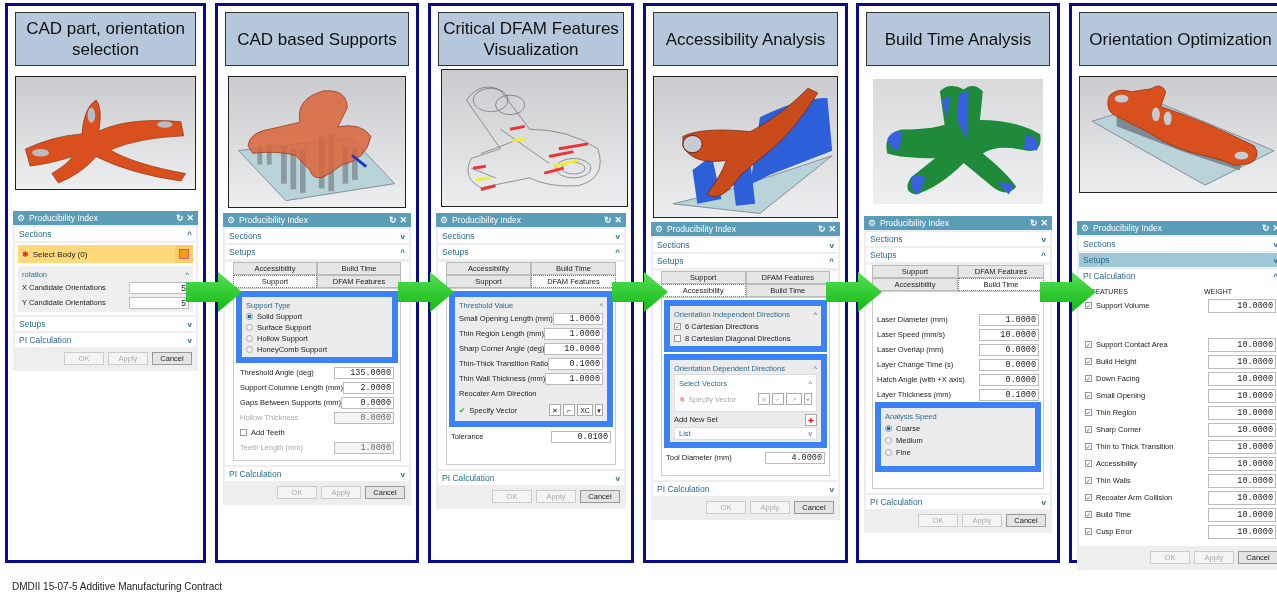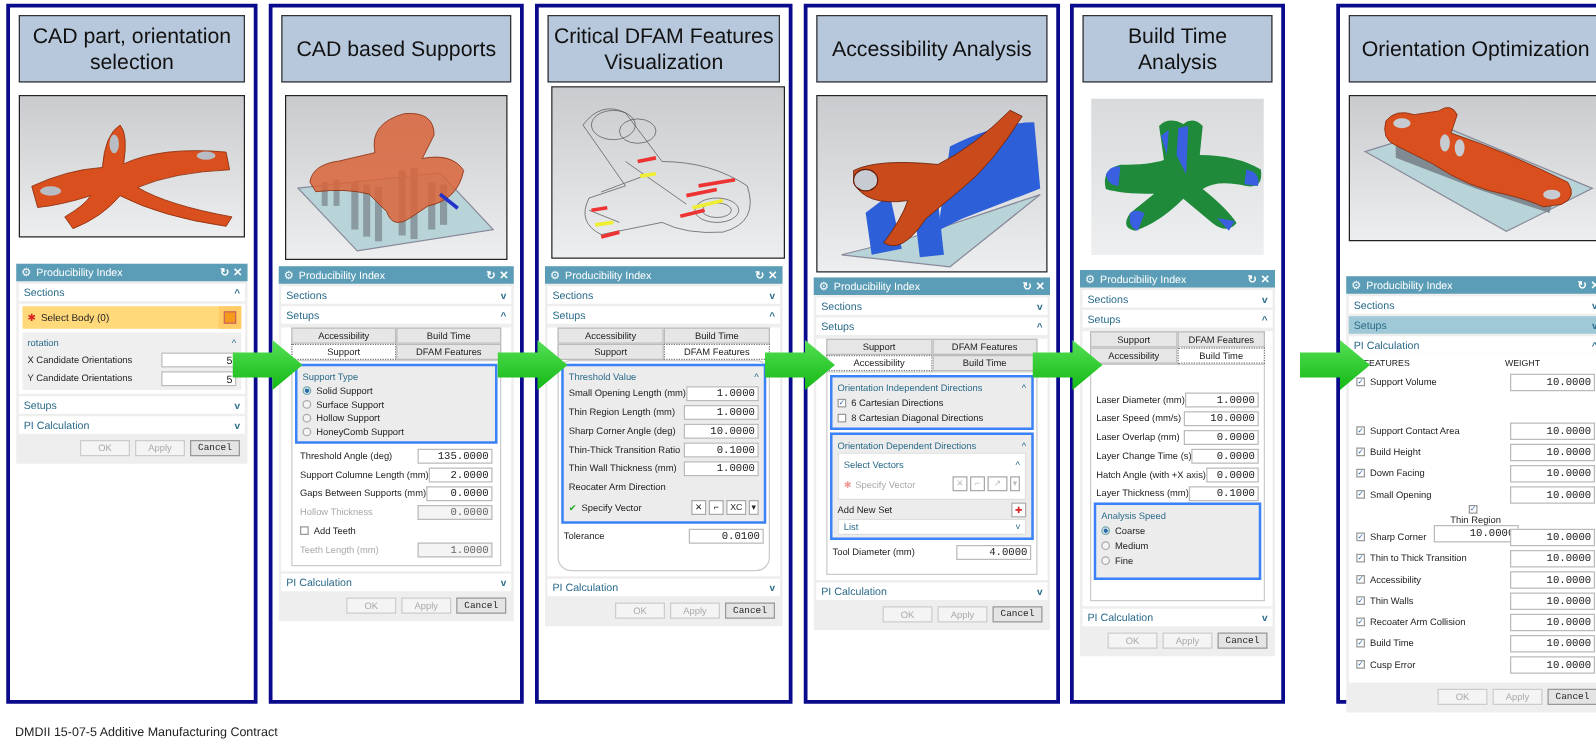--- a/index.html
+++ b/index.html
@@ -15,35 +15,35 @@
 .dlg-h .ic{margin-left:3px;font-size:9px;font-weight:bold;}
 .sec{height:14px;background:#fff;margin:2px 2px 0;display:flex;align-items:center;padding:0 4px;color:#2b6b8a;font-size:8.5px;}
 .sec .sp{flex:1;}
 .sec .chev{color:#2b6b8a;font-size:8px;font-weight:bold;}
 .sec.hl{background:#9fc9d6;}
 .tabs{margin:3px 8px 0;}
 .tabrow{display:flex;}
 .tab{flex:1;height:13px;border:1px solid #bbb;background:#e6e6e6;text-align:center;font-size:7.5px;line-height:12px;color:#222;}
 .tab.active{background:#fff;border-style:dotted;border-color:#777;}
 .box{margin:2px 8px 0;border:1px solid #ccc;background:#fff;padding:2px;}
-.inner{background:#ececec;border:2px solid #3b82f6;padding:2px 4px;}
+.inner{background:#ececec;border:6px solid #3b82f6;padding:2px 4px;}
 .grp-t{color:#2b6b8a;font-size:7.5px;height:12px;display:flex;align-items:center;}
 .grp-t .sp{flex:1;}
 .row{display:flex;align-items:center;height:15px;font-size:7.5px;}
 .row .lbl{flex:1;white-space:nowrap;}
 .row .lbl.dis{color:#aaa;}
 .inp{width:60px;height:12px;background:#fff;border:1px solid #bbb;font-family:"Liberation Mono",monospace;font-size:8.5px;text-align:right;padding-right:2px;line-height:11px;}
 .inp.dis{background:#f4f4f4;color:#666;}
 .radio{display:flex;align-items:center;height:11px;font-size:7.5px;}
 .rb{width:7px;height:7px;border-radius:50%;border:1px solid #aaa;background:#f4f4f4;margin-right:4px;}
 .rb.on{background:radial-gradient(circle,#2c6fa8 45%,#cde 50%);border-color:#7aa;}
 .cb{width:7px;height:7px;border:1px solid #999;background:#fff;margin-right:4px;font-size:6px;line-height:6px;color:#2c5fa8;text-align:center;}
 .btns{display:flex;justify-content:flex-end;gap:4px;padding:5px 6px 6px;}
 .btn{width:40px;height:13px;border:1px solid #ccc;background:#f4f4f4;font-size:7.5px;text-align:center;line-height:12px;color:#aaa;}
-.btn.cancel{color:#222;border-color:#999;background:#e4e4e4;font-family:Liberation Mono, monospace;}
+.btn.cancel{color:#222;border-color:#999;background:#e4e4e4;}
 .arrow{position:absolute;width:56px;height:40px;}
 .footer{position:absolute;left:12px;top:581px;font-size:10px;color:#222;}
 .vec-btns{display:flex;gap:2px;}
 .vb{width:12px;height:12px;border:1px solid #aaa;background:#fff;font-size:7px;text-align:center;line-height:11px;}
 </style>
 </head>
 <body>
 
 <div class="col" style="left:5px;width:201px;">
   <div class="title">CAD part, orientation selection</div>
@@ -267,21 +267,21 @@
       <div class="tabs">
         <div class="tabrow">
             <span class="tab">Accessibility</span>
             <span class="tab">Build Time</span>
           </div>
         <div class="tabrow">
             <span class="tab">Support</span>
             <span class="tab active">DFAM Features</span>
           </div>
       </div>
-      <div class="box" style="margin-top:0;border-radius:11px;">
+      <div class="box" style="margin-top:0;">
         <div class="inner">
           <div class="grp-t">
               <span>Threshold Value</span>
               <span class="sp"></span>
               <span class="chev">^</span>
             </div>
           <div class="row">
               <span class="lbl">Small Opening Length (mm)</span>
               <span class="inp">1.0000</span>
             </div>
@@ -435,21 +435,21 @@
         <span class="chev">v</span>
       </div>
     <div class="btns">
       <span class="btn">OK</span>
       <span class="btn">Apply</span>
       <span class="btn cancel">Cancel</span>
     </div>
   </div>
 </div>
 
-<div class="col" style="left:856px;width:172px;">
+<div class="col" style="left:856px;width:204px;">
   <div class="title">Build Time Analysis</div>
   <div class="view noborder" style="top:73px;height:125px;left:14px;right:14px;background:linear-gradient(#d8dadc,#eeeff0);">
     <svg width="100%" height="100%" viewBox="0 0 178 125">
       <path d="M70 10 Q80 0 95 8 Q105 0 115 10 L112 40 Q150 40 175 55 Q178 75 160 72 Q130 65 115 75 Q140 95 150 110 Q140 122 125 110 L95 85 Q70 110 45 118 Q30 115 40 100 L65 80 Q30 80 15 75 Q10 55 30 50 Q60 50 75 45 Z" fill="#1e8a3a"></path>
       <g fill="#3a5fe0">
         <path d="M15 60 Q20 50 30 52 L28 72 Q18 72 15 60Z"></path>
           <path d="M160 55 Q175 58 172 72 L158 70 Z"></path>
         <path d="M40 100 Q45 95 55 100 L48 118 Q38 115 40 100Z"></path>
           <path d="M130 105 L148 108 L142 118 Z"></path>
         <path d="M90 12 L100 10 L98 60 L88 40 Z"></path>
@@ -604,21 +604,21 @@
         <div class="row" style="height:17px;">
             <span class="cb">✓</span>
             <span class="lbl">Down Facing</span>
             <span class="inp" style="width:68px;height:14px;line-height:13px;">10.0000</span>
           </div>
         <div class="row" style="height:17px;">
             <span class="cb">✓</span>
             <span class="lbl">Small Opening</span>
             <span class="inp" style="width:68px;height:14px;line-height:13px;">10.0000</span>
           </div>
-        <div class="row" style="height:17px;flex-direction:column;">
+        <div class="row" style="height:17px;">
             <span class="cb">✓</span>
             <span class="lbl">Thin Region</span>
             <span class="inp" style="width:68px;height:14px;line-height:13px;">10.0000</span>
           </div>
         <div class="row" style="height:17px;">
             <span class="cb">✓</span>
             <span class="lbl">Sharp Corner</span>
             <span class="inp" style="width:68px;height:14px;line-height:13px;">10.0000</span>
           </div>
         <div class="row" style="height:17px;">

